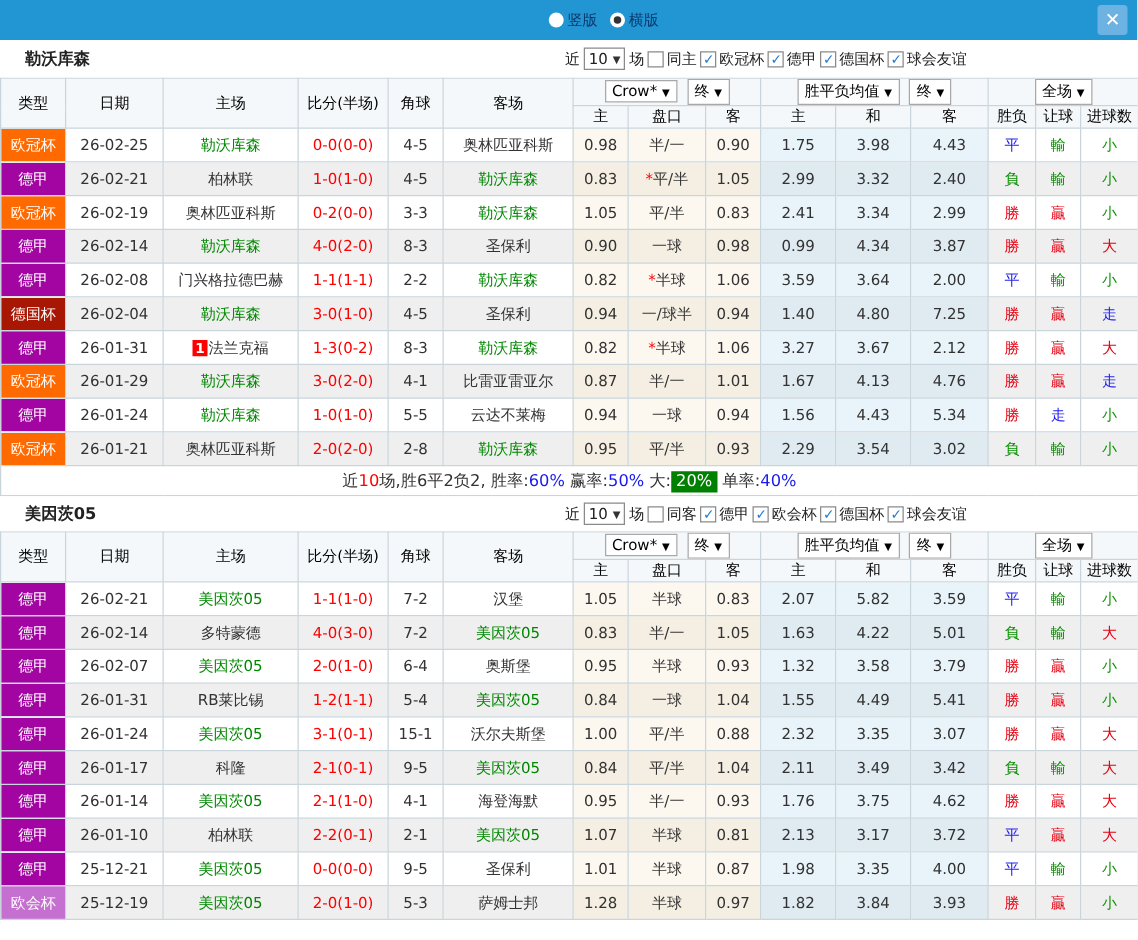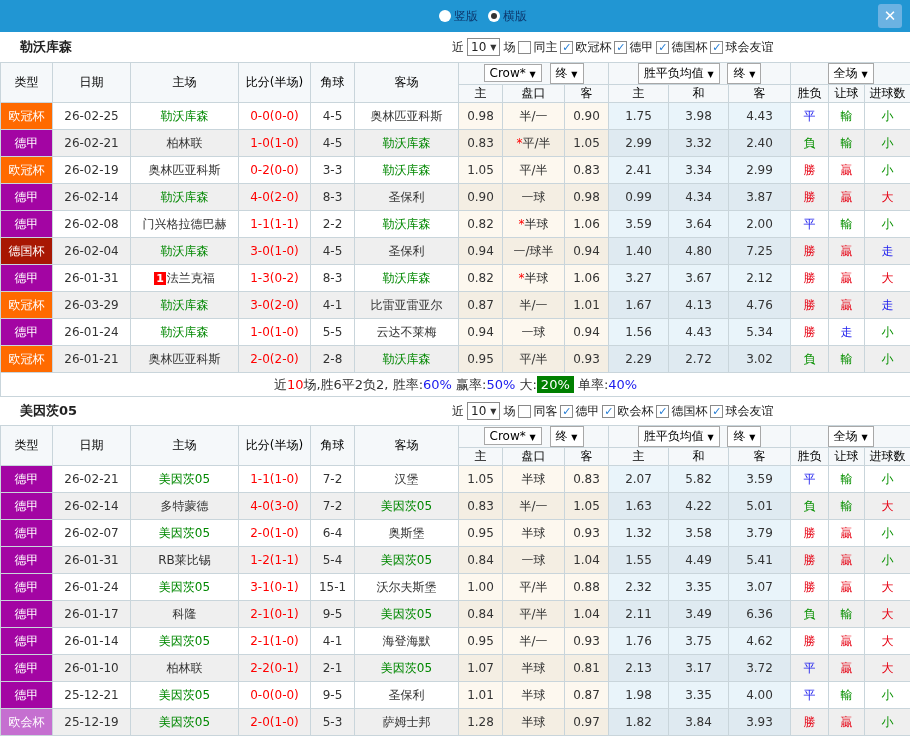--- a/index.html
+++ b/index.html
@@ -275,21 +275,21 @@
         <td class="c-crow">1.06</td>
         <td class="c-mean">3.27</td>
         <td class="c-mean">3.67</td>
         <td class="c-mean">2.12</td>
         <td style="color: rgb(230, 0, 18);">勝</td>
         <td style="color: rgb(230, 0, 18);">贏</td>
         <td style="color: rgb(230, 0, 18);">大</td>
       </tr>
       <tr>
         <td class="c-type" style="background: rgb(255, 106, 0);">欧冠杯</td>
-        <td>26-03-29</td>
+        <td>26-01-29</td>
         <td><span class="green">勒沃库森</span></td>
         <td class="score">3-0(2-0)</td>
         <td>4-1</td>
         <td><span>比雷亚雷亚尔</span></td>
         <td class="c-crow">0.87</td>
         <td class="c-crow">半/一</td>
         <td class="c-crow">1.01</td>
         <td class="c-mean">1.67</td>
         <td class="c-mean">4.13</td>
         <td class="c-mean">4.76</td>
@@ -318,21 +318,21 @@
         <td class="c-type" style="background: rgb(255, 106, 0);">欧冠杯</td>
         <td>26-01-21</td>
         <td><span>奥林匹亚科斯</span></td>
         <td class="score">2-0(2-0)</td>
         <td>2-8</td>
         <td><span class="green">勒沃库森</span></td>
         <td class="c-crow">0.95</td>
         <td class="c-crow">平/半</td>
         <td class="c-crow">0.93</td>
         <td class="c-mean">2.29</td>
-        <td class="c-mean">2.72</td>
+        <td class="c-mean">3.54</td>
         <td class="c-mean">3.02</td>
         <td style="color: rgb(8, 144, 0);">負</td>
         <td style="color: rgb(8, 144, 0);">輸</td>
         <td style="color: rgb(8, 144, 0);">小</td>
       </tr>
       <tr class="summary">
         <td colspan="15"><span>近</span><span class="sum-red">10</span><span>场,胜6平2负2, 胜率:</span><span class="sum-blue">60%</span><span> 赢率:</span><span class="sum-blue">50%</span><span> 大:</span><span class="sum-greenbg">20%</span><span> 单率:</span><span class="sum-blue">40%</span></td>
       </tr>
     </tbody>
 </table>
@@ -510,21 +510,21 @@
         <td>26-01-17</td>
         <td><span>科隆</span></td>
         <td class="score">2-1(0-1)</td>
         <td>9-5</td>
         <td><span class="green">美因茨05</span></td>
         <td class="c-crow">0.84</td>
         <td class="c-crow">平/半</td>
         <td class="c-crow">1.04</td>
         <td class="c-mean">2.11</td>
         <td class="c-mean">3.49</td>
-        <td class="c-mean">6.36</td>
+        <td class="c-mean">3.42</td>
         <td style="color: rgb(8, 144, 0);">負</td>
         <td style="color: rgb(8, 144, 0);">輸</td>
         <td style="color: rgb(230, 0, 18);">大</td>
       </tr>
       <tr>
         <td class="c-type" style="background: rgb(163, 5, 163);">德甲</td>
         <td>26-01-14</td>
         <td><span class="green">美因茨05</span></td>
         <td class="score">2-1(1-0)</td>
         <td>4-1</td>

